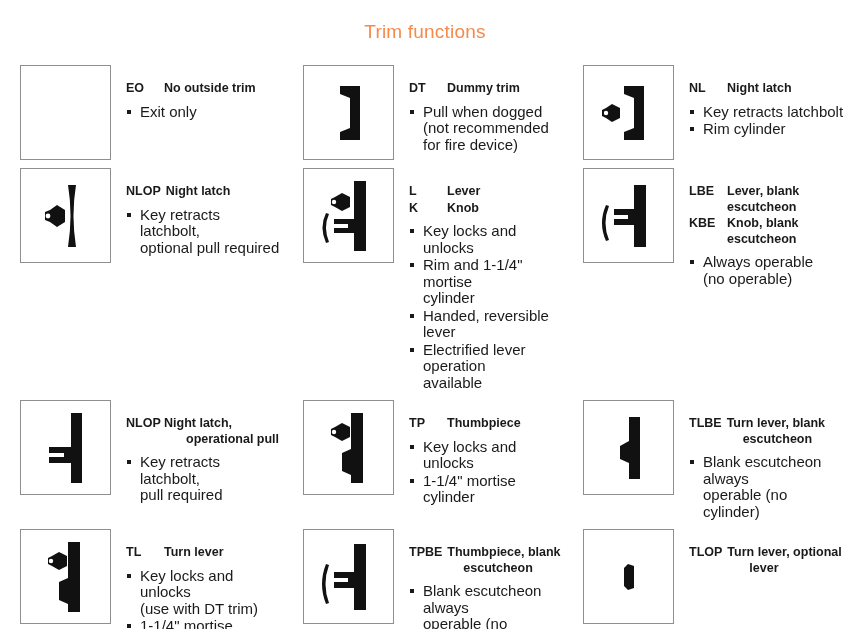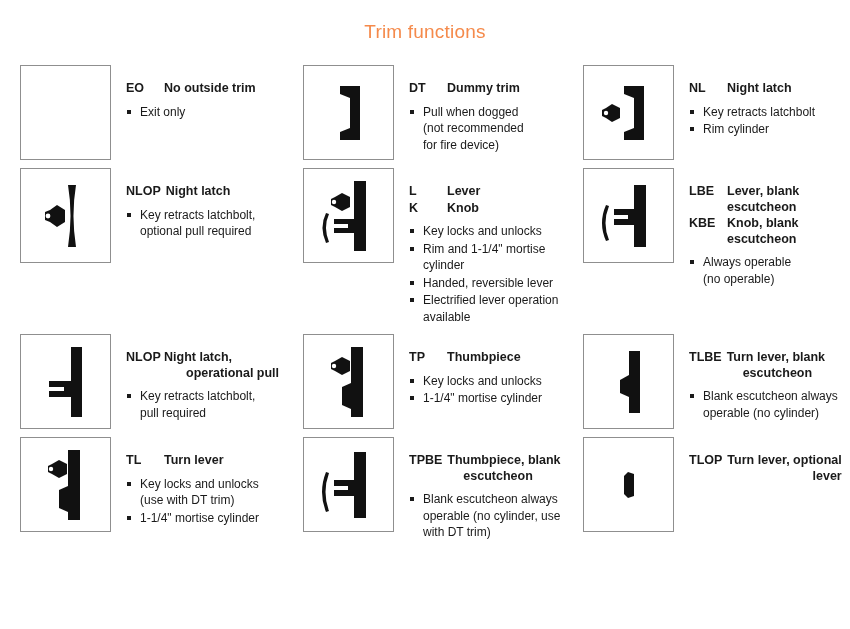--- a/index.html
+++ b/index.html
@@ -68,33 +68,33 @@
     line-height: 15.5px;
     margin-bottom: 1px;
   }
   .head-code {
     min-width: 38px;
     flex-shrink: 0;
     white-space: nowrap;
   }
   .head-code.tight { min-width: 0; padding-right: 5px; }
   .head-label { }
-  .head-label .wrap-indent { display: block; padding-left: 22px; text-align: right; }
+  .head-label .wrap-indent { display: block; padding-left: 22px; }
   .head-label .wrap-indent-sm { display: block; padding-left: 16px; }
   .head-label .wrap-plain { display: block; }
 
   .bullets {
     list-style: none;
     margin: 7px 0 0 0;
     padding: 0;
   }
   .bullets li {
     position: relative;
     padding-left: 14px;
-    font-size: 12px;
+    font-size: 15px;
     line-height: 16.5px;
     margin-bottom: 1px;
   }
   .bullets li::before {
     content: "";
     position: absolute;
     left: 1px;
     top: 6px;
     width: 4px;
     height: 4px;

